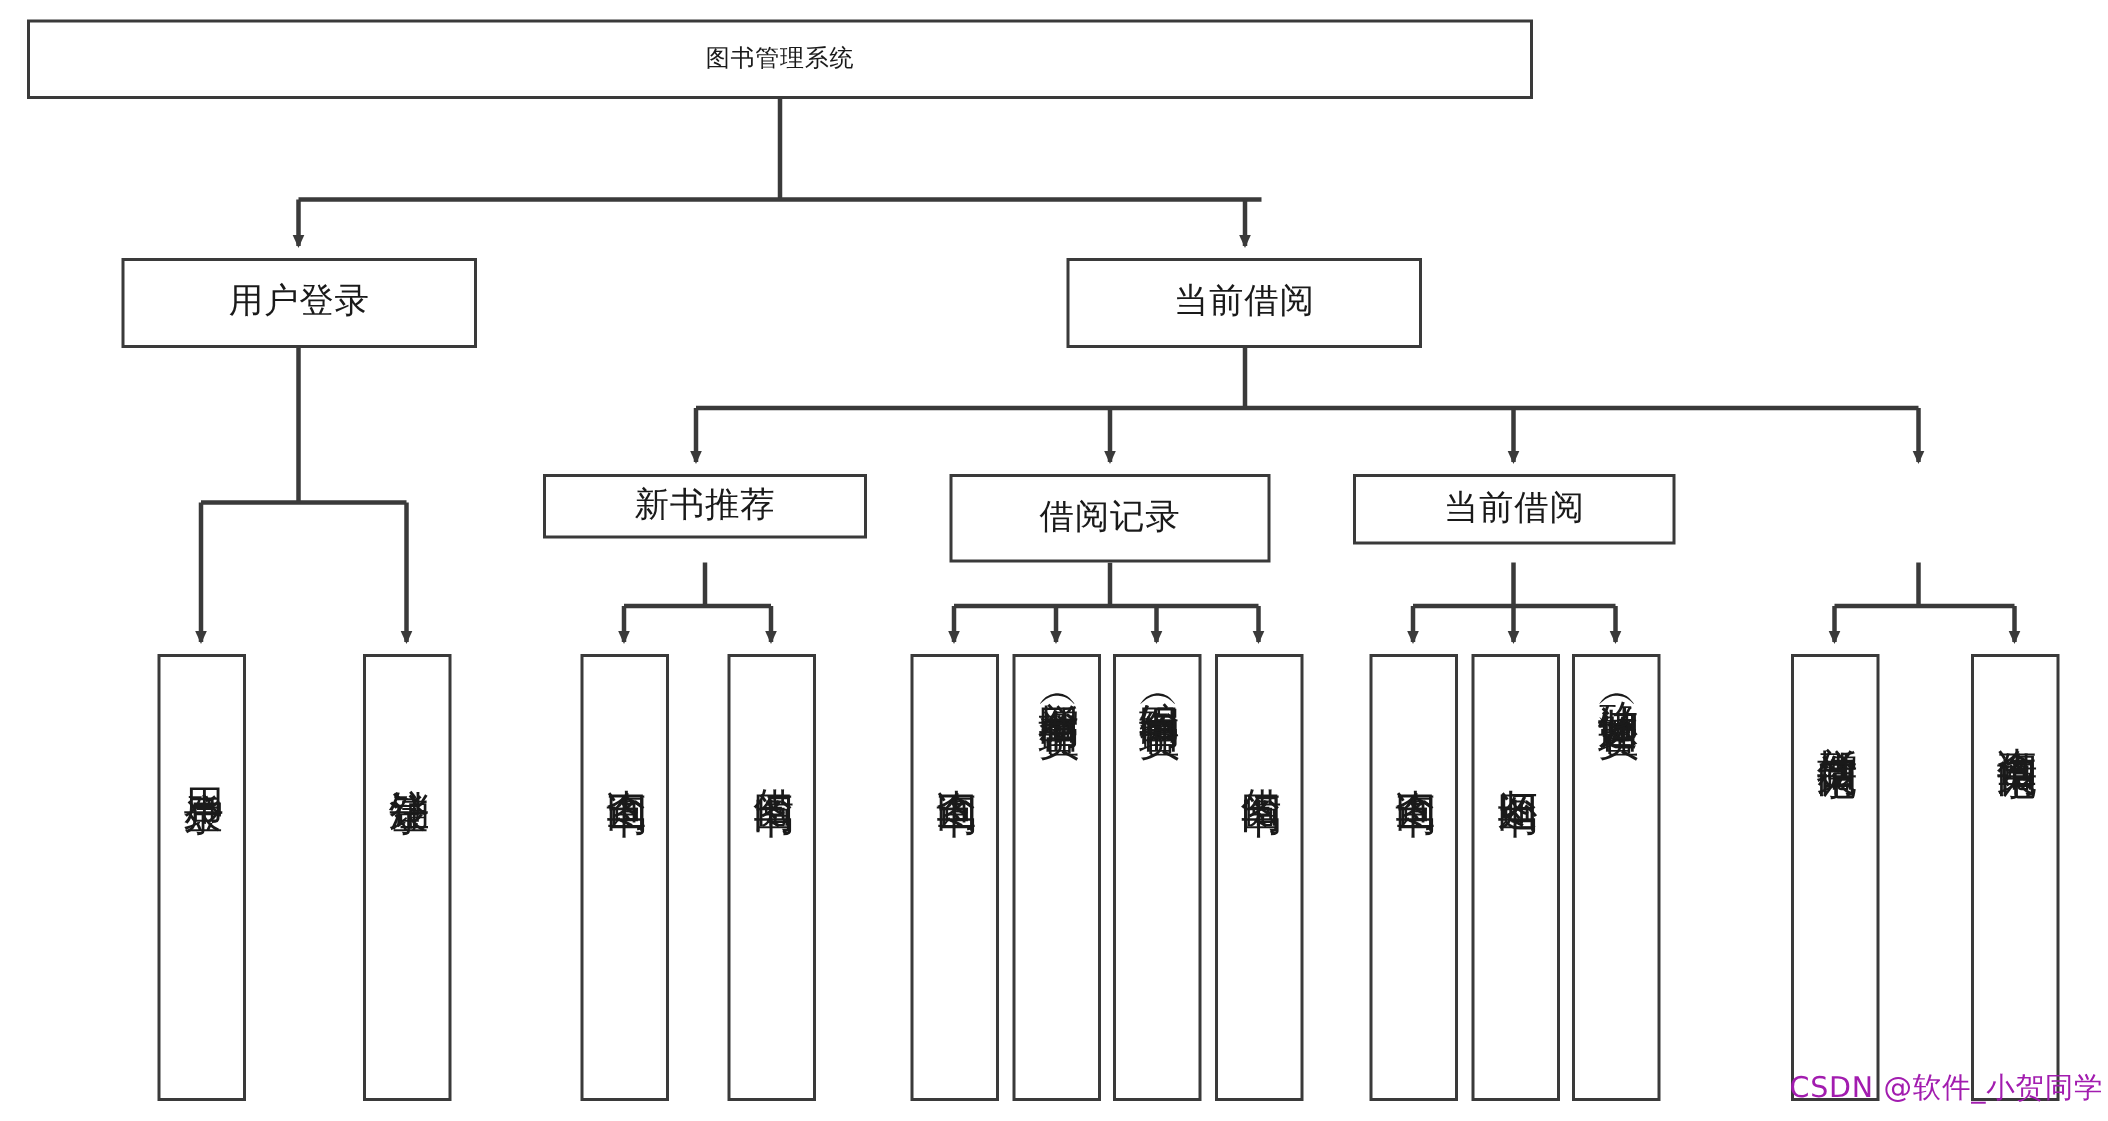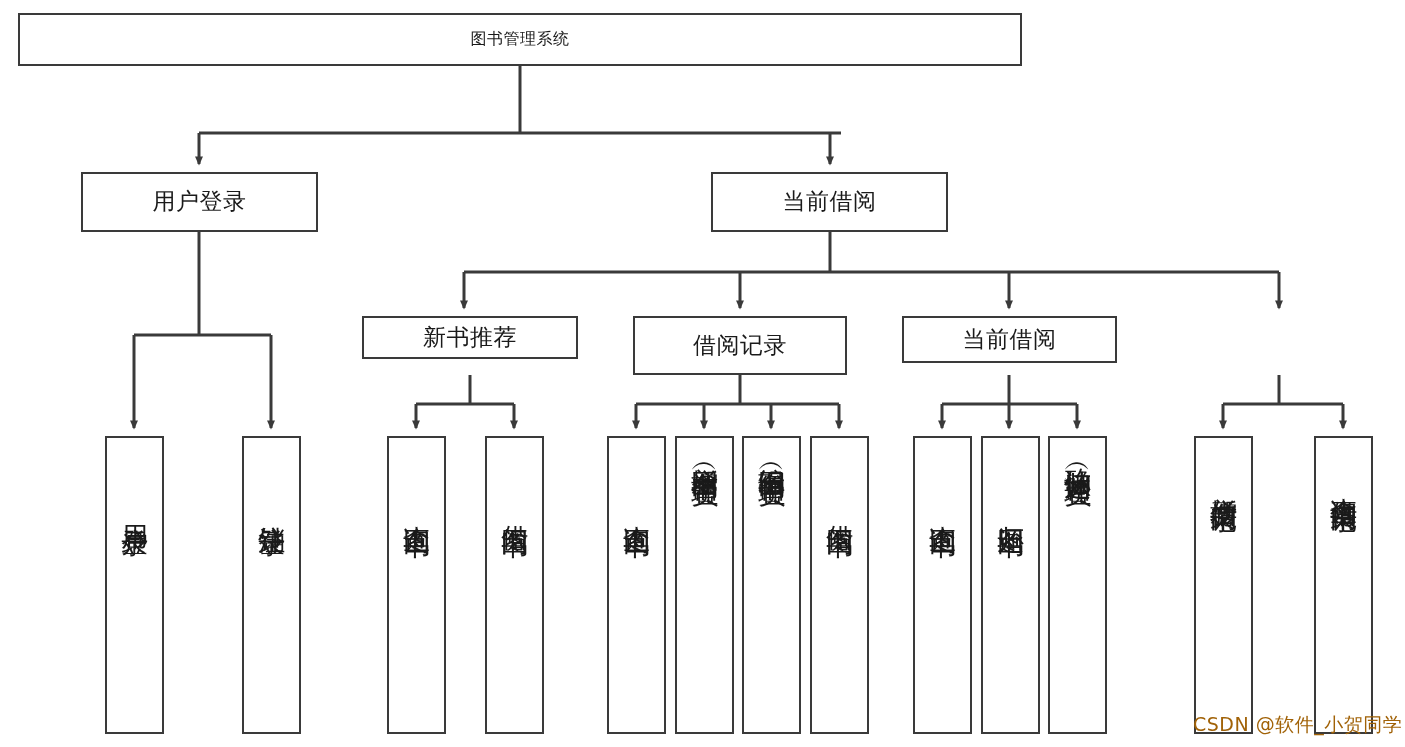--- a/index.html
+++ b/index.html
@@ -56,21 +56,21 @@
     writing-mode: vertical-rl;
     text-orientation: upright;
     font-size: 27px;
     line-height: 1.06;
     letter-spacing: 2px;
     white-space: nowrap;
   }
   .watermark {
     position: absolute;
     font-size: 19px;
-    color: #a16207;
+    color: #a21caf;
     letter-spacing: 0.5px;
     white-space: nowrap;
     font-family: "DejaVu Sans", "Liberation Sans", sans-serif;
   }
 </style>
 </head>
 <body>
 
 <div id="canvas">
 

